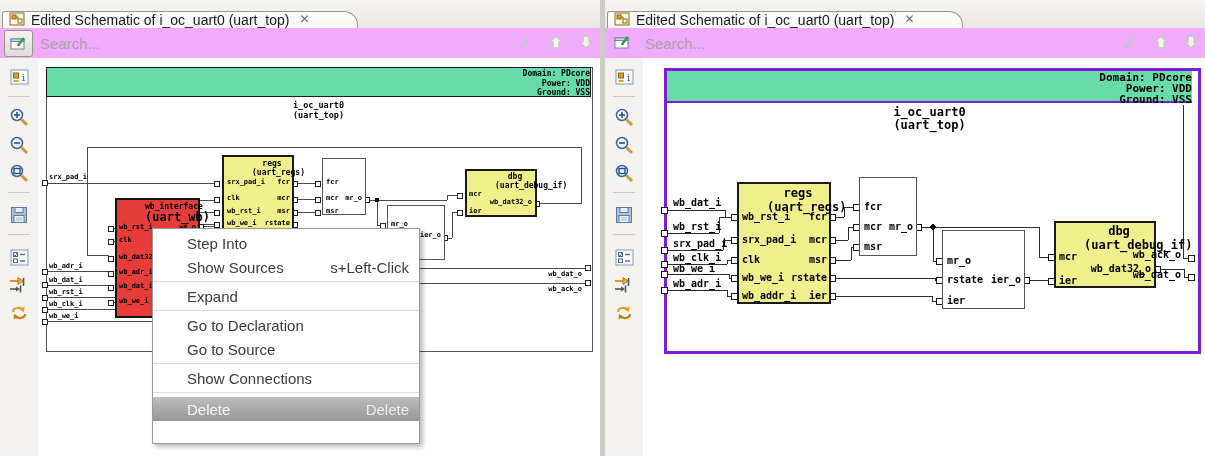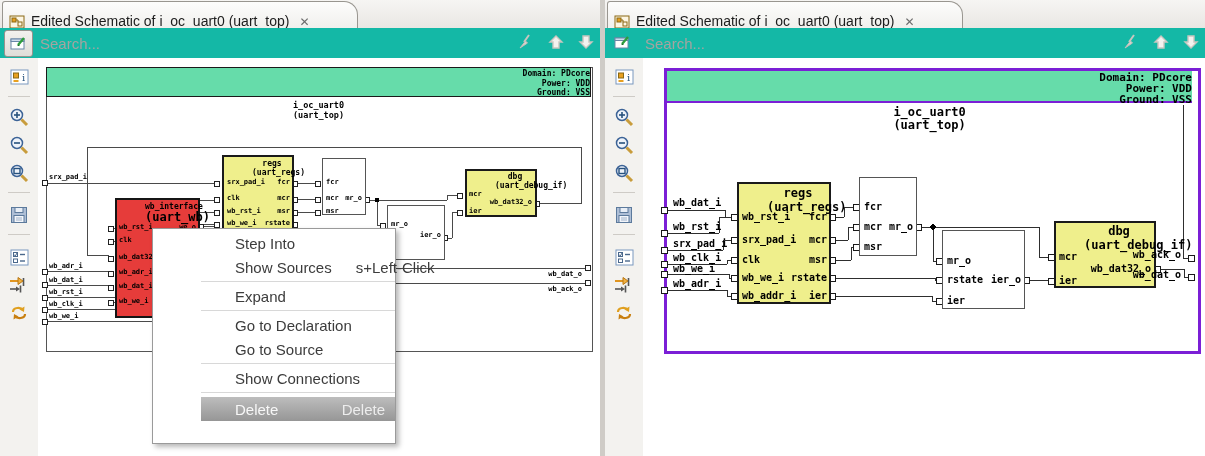--- a/index.html
+++ b/index.html
@@ -1,25 +1,25 @@
 <!DOCTYPE html>
 <html><head>
 <meta charset="utf-8">
 <style>
   html,body{margin:0;padding:0;background:#d6d3ce;font-family:"Liberation Sans",sans-serif;}
   #win{position:relative;width:1205px;height:456px;background:#edebe7;overflow:hidden;}
   .a{position:absolute;}
   .pane{position:absolute;top:0;height:456px;width:600px;background:#f1f0ed;overflow:hidden;border-right:1px solid #b3b0ab;}
   
   .tabbar{position:absolute;left:0;top:0;width:100%;height:28px;background:linear-gradient(#f6f5f3,#e9e7e3);border-bottom:1px solid #b8b5b0;}
-  .tab{position:absolute;left:2px;top:1px;height:27px;background:linear-gradient(#fdfdfc,#f0efec);border:1px solid #999690;border-bottom:none;border-radius:3px 14px 0 0;display:flex;align-items:flex-end;padding:0 10px 0 6px;}
+  .tab{position:absolute;left:2px;top:11px;height:27px;background:linear-gradient(#fdfdfc,#f0efec);border:1px solid #999690;border-bottom:none;border-radius:3px 14px 0 0;display:flex;align-items:flex-start;padding:0 10px 0 6px;}
   .tab-label{font-size:14px;color:#1d1d1d;margin:0 8px 0 6px;white-space:nowrap;}
   .tab-close{font-size:12px;color:#6b6b6b;cursor:default;padding:0 2px;}
   
-  .searchrow{position:absolute;left:0;top:28px;width:100%;height:30px;background:#14b8a6;border-bottom:1px solid #d7d5d0;}
+  .searchrow{position:absolute;left:0;top:28px;width:100%;height:30px;background:#f0abfc;border-bottom:1px solid #d7d5d0;}
   .editbtn{position:absolute;left:4px;top:2px;width:27px;height:25px;display:flex;align-items:center;justify-content:center;border-radius:3px;}
   .editbtn.raised{border:1px solid #979differ;border:1px solid #97948f;background:linear-gradient(#f2f1ee,#dfddd8);}
   .search{position:absolute;left:38px;top:3px;width:340px;height:22px;border:none;outline:none;background:transparent;font-size:15px;color:#333;font-family:"Liberation Sans",sans-serif;}
   .search::placeholder{color:#a6a4a0;}
   .srch-ico{position:absolute;top:5px;width:20px;height:20px;}
   
   .body{position:absolute;left:0;top:58px;width:100%;height:398px;}
   .vtool{position:absolute;left:0;top:0;width:38px;height:100%;background:#f3f2ef;border-right:1px solid #d9d7d2;}
   .tbtn{position:absolute;left:6px;width:26px;height:26px;display:flex;align-items:center;justify-content:center;}
   .tsep{position:absolute;left:8px;width:22px;height:1px;background:#cecbc6;}
@@ -315,21 +315,21 @@
         <div class="blk ylw" style="left:427px;top:111px;width:72px;height:48px;">
           <div class="t1 mono" style="font-size:8px;margin-top:1px;">dbg</div>
           <div class="t2 mono" style="font-size:8px;">(uart_debug_if)</div>
         </div>
         <div class="plabel mono" style="left:431px;top:132px;font-size:7px;">mcr</div>
         <div class="plabel mono" style="left:431px;top:149px;font-size:7px;">ier</div>
         <div class="plabel mono" style="left:444px;top:140px;width:50px;text-align:right;font-size:7px;">wb_dat32_o</div>
       </div>
     </div>
 
-    <div class="menu" style="left:152px;top:228px;width:244px;height:216px;padding-top:2px;padding-left:48px;">
+    <div class="menu" style="left:152px;top:228px;width:268px;height:216px;padding-top:2px;">
       <div class="mi">
           <span>Step Into</span>
         </div>
       <div class="mi">
           <span>Show Sources</span>
           <span class="sc">s+Left-Click</span>
         </div>
       <div class="msep"></div>
       <div class="mi">
           <span>Expand</span>

